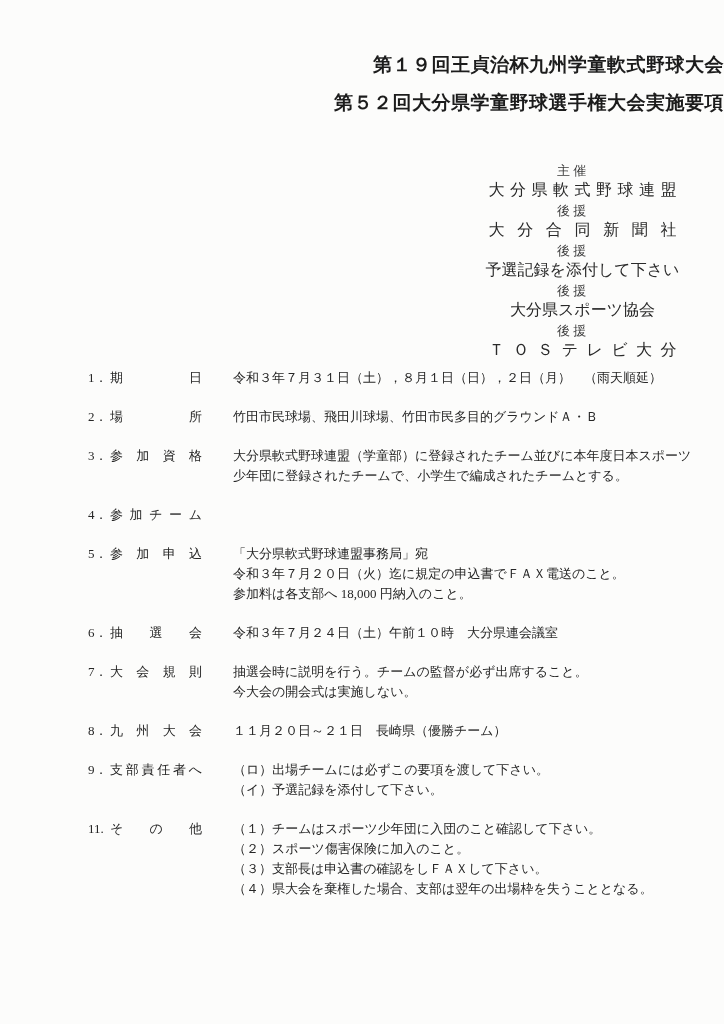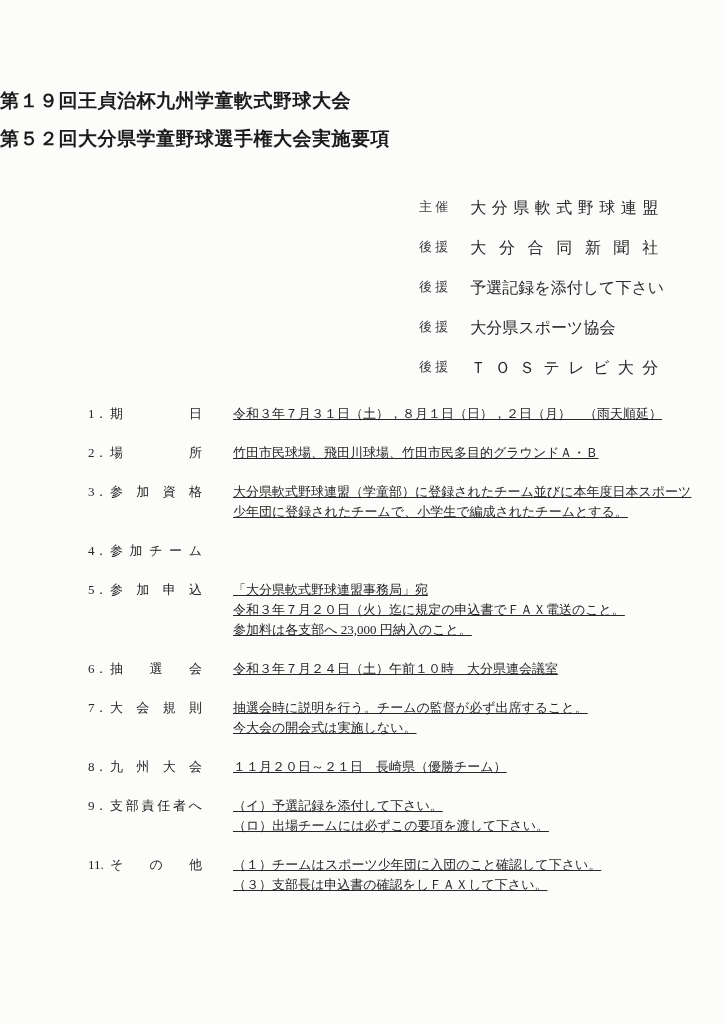--- a/index.html
+++ b/index.html
@@ -8,36 +8,37 @@
     position: relative;
     width: 724px;
     height: 1024px;
     margin: 0 auto;
     background: #fcfcfb;
     overflow: hidden;
     font-family: "Liberation Serif", "DejaVu Serif", serif;
     color: #262626;
   }
   
-  .titles { padding-top: 52px; text-align: left; margin-top: 36px; }
+  .titles { padding-top: 52px; text-align: right; }
   .doc-title {
     font-size: 19px;
     font-weight: bold;
     line-height: 26px;
     letter-spacing: 0.5px;
     color: #1c1c1c;
   }
   .doc-title.second { margin-top: 12px; }
   
   .sponsors { margin-top: 46px; margin-left: 419px; }
   .sponsor-row {
     display: flex;
-    align-items: flex-start;
+    align-items: center;
     height: 20px;
     margin-bottom: 20px;
+    flex-direction: column;
   }
   .sponsor-role {
     font-size: 13px;
     color: #3a3a3a;
     white-space: pre;
     flex: 0 0 auto;
   }
   .sponsor-name {
     margin-left: 22px;
     font-size: 16px;
@@ -60,21 +61,21 @@
     line-height: 20px;
   }
   .item-no { flex: 0 0 22px; white-space: nowrap; }
   .item-label {
     flex: 0 0 92px;
     text-align: justify;
     text-align-last: justify;
     overflow: hidden;
   }
   .item-body { margin-left: 31px; }
-  .line { white-space: nowrap; text-decoration: underline; }
+  .line { white-space: nowrap; }
   .line.indent { padding-left: 50px; }
 </style>
 </head>
 <body>
 
 <div class="page">
 
   <div class="titles">
     <div class="doc-title">第１９回王貞治杯九州学童軟式野球大会</div>
     <div class="doc-title second">第５２回大分県学童野球選手権大会実施要項</div>
@@ -134,21 +135,21 @@
       <span class="item-no">4．</span>
       <span class="item-label">参加チーム</span>
     </div>
 
     <div class="item">
       <span class="item-no">5．</span>
       <span class="item-label">参加申込</span>
       <div class="item-body">
         <div class="line">「大分県軟式野球連盟事務局」宛</div>
         <div class="line">令和３年７月２０日（火）迄に規定の申込書でＦＡＸ電送のこと。</div>
-        <div class="line">参加料は各支部へ 23,000 円納入のこと。</div>
+        <div class="line">参加料は各支部へ 18,000 円納入のこと。</div>
       </div>
     </div>
 
     <div class="item">
       <span class="item-no">6．</span>
       <span class="item-label">抽選会</span>
       <div class="item-body">
         <div class="line">令和３年７月２４日（土）午前１０時　大分県連会議室</div>
       </div>
     </div>
@@ -167,29 +168,31 @@
       <span class="item-label">九州大会</span>
       <div class="item-body">
         <div class="line">１１月２０日～２１日　長崎県（優勝チーム）</div>
       </div>
     </div>
 
     <div class="item">
       <span class="item-no">9．</span>
       <span class="item-label">支部責任者へ</span>
       <div class="item-body">
+        <div class="line">（ロ）出場チームには必ずこの要項を渡して下さい。</div>
         <div class="line">（イ）予選記録を添付して下さい。</div>
-        <div class="line">（ロ）出場チームには必ずこの要項を渡して下さい。</div>
       </div>
     </div>
 
 
     <div class="item">
       <span class="item-no">11.</span>
       <span class="item-label">その他</span>
       <div class="item-body">
         <div class="line">（１）チームはスポーツ少年団に入団のこと確認して下さい。</div>
+        <div class="line">（２）スポーツ傷害保険に加入のこと。</div>
         <div class="line">（３）支部長は申込書の確認をしＦＡＸして下さい。</div>
+        <div class="line">（４）県大会を棄権した場合、支部は翌年の出場枠を失うこととなる。</div>
       </div>
     </div>
 
   </div>
 </div>
 
 </body></html>

